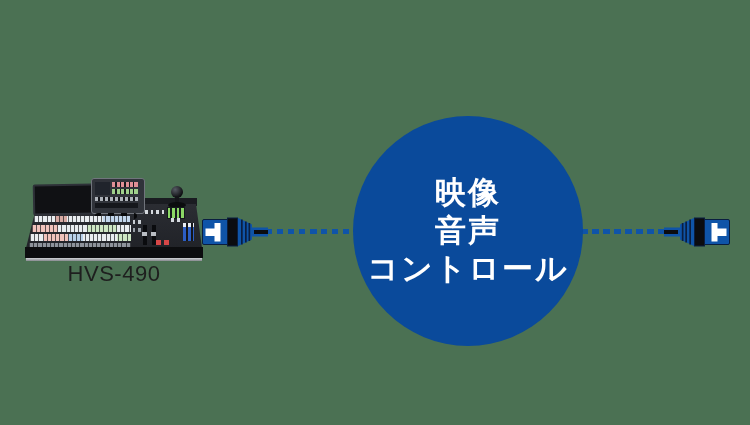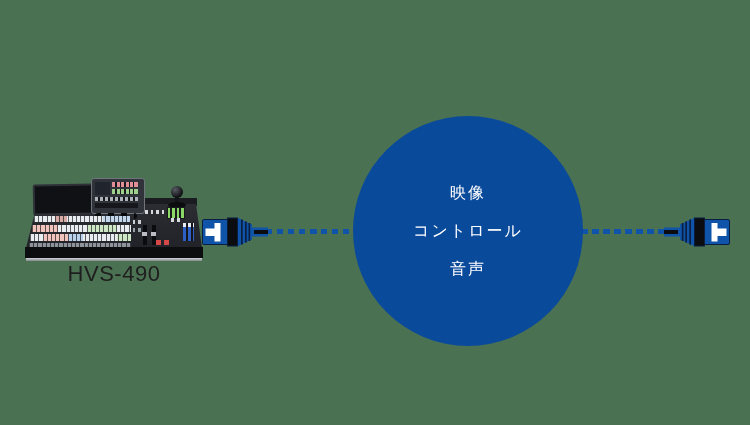--- a/index.html
+++ b/index.html
@@ -7,21 +7,21 @@
   .stage{position:relative;width:750px;height:425px;background:#4b7153;overflow:hidden;}
 
   
   .hub-circle{
     position:absolute;left:353px;top:116px;width:230px;height:230px;
     border-radius:50%;background:#0a4a9b;
     display:flex;flex-direction:column;align-items:center;justify-content:center;
     z-index:3;
   }
   .hub-circle span{
-    color:#ffffff;font-size:16px;font-weight:normal;letter-spacing:2px;
+    color:#ffffff;font-size:31px;font-weight:bold;letter-spacing:2px;
     line-height:38px;white-space:nowrap;
   }
 
   
   .dash{
     position:absolute;top:229px;height:5px;z-index:2;
     background:repeating-linear-gradient(90deg,#0f54a8 0,#0f54a8 6.5px,transparent 6.5px,transparent 11px);
   }
   .dash-left{left:266px;width:88px;}
   .dash-right{left:581px;width:84px;}
@@ -152,22 +152,22 @@
     <rect x="0.5" y="4.5" width="26" height="25" rx="1.5" fill="#0f54a8" stroke="#0a1e40" stroke-width="1"></rect>
     <rect x="25.5" y="3" width="10" height="28" fill="#0b0c10" stroke="#0a1e40" stroke-width="1"></rect>
     <rect x="3.5" y="13.5" width="14" height="7.5" fill="#ffffff"></rect>
     <rect x="12.5" y="8" width="6" height="18.5" fill="#ffffff"></rect>
   </svg>
 
   <div class="dash dash-left"></div>
 
   <div class="hub-circle">
     <span>映像</span>
+    <span>音声</span>
     <span>コントロール</span>
-    <span>音声</span>
   </div>
 
   <div class="dash dash-right"></div>
 
   <svg class="plug plug-right" viewBox="0 0 66 34">
     <rect x="50" y="12.5" width="16" height="9" fill="#0f54a8"></rect>
     <rect x="52" y="15" width="14" height="4" fill="#0b0c10"></rect>
     <polygon points="35,2.5 50,9.5 50,24.5 35,31.5" fill="#0f54a8"></polygon>
     <rect x="39" y="4.5" width="1.7" height="25" fill="#0a1e40"></rect>
     <rect x="43" y="6.5" width="1.7" height="21" fill="#0a1e40"></rect>

